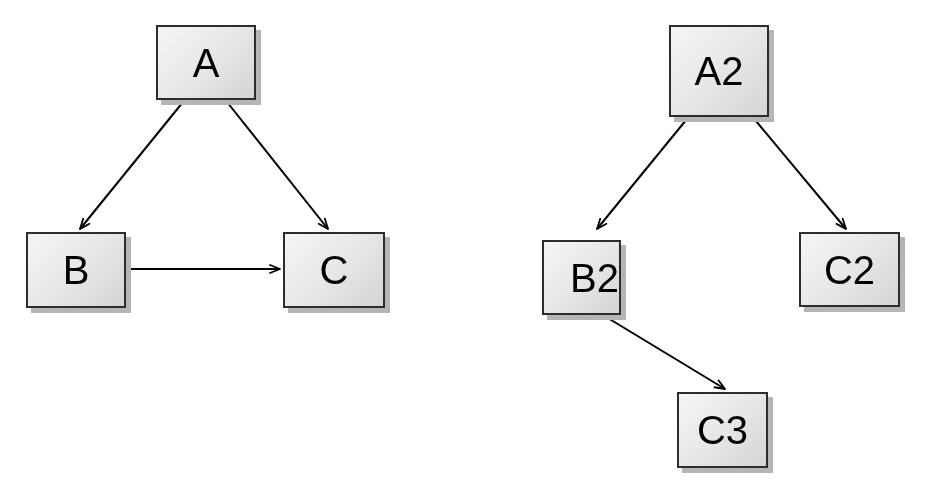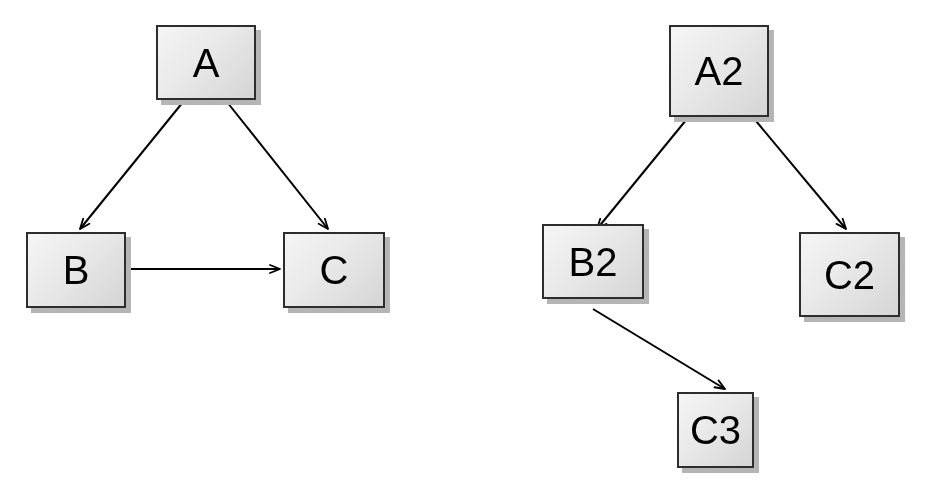--- a/index.html
+++ b/index.html
@@ -69,23 +69,23 @@
       </div>
       <div class="node" style="left: 26px; top: 232px; width: 100px; height: 76px;">
         <span class="node-label">B</span>
       </div>
       <div class="node" style="left: 283px; top: 232px; width: 102px; height: 76px;">
         <span class="node-label">C</span>
       </div>
       <div class="node" style="left: 669px; top: 25px; width: 100px; height: 92px;">
         <span class="node-label">A2</span>
       </div>
-      <div class="node" style="left: 542px; top: 224px; width: 102px; height: 75px;">
+      <div class="node" style="left: 542px; top: 240px; width: 79px; height: 75px; justify-content: flex-end;">
         <span class="node-label">B2</span>
       </div>
-      <div class="node" style="left: 799px; top: 232px; width: 101px; height: 85px;">
+      <div class="node" style="left: 799px; top: 232px; width: 101px; height: 75px;">
         <span class="node-label">C2</span>
       </div>
-      <div class="node" style="left: 677px; top: 392px; width: 77px; height: 76px;">
+      <div class="node" style="left: 677px; top: 392px; width: 91px; height: 76px;">
         <span class="node-label">C3</span>
       </div>
     </div>
 </div>
 
 </body></html>

